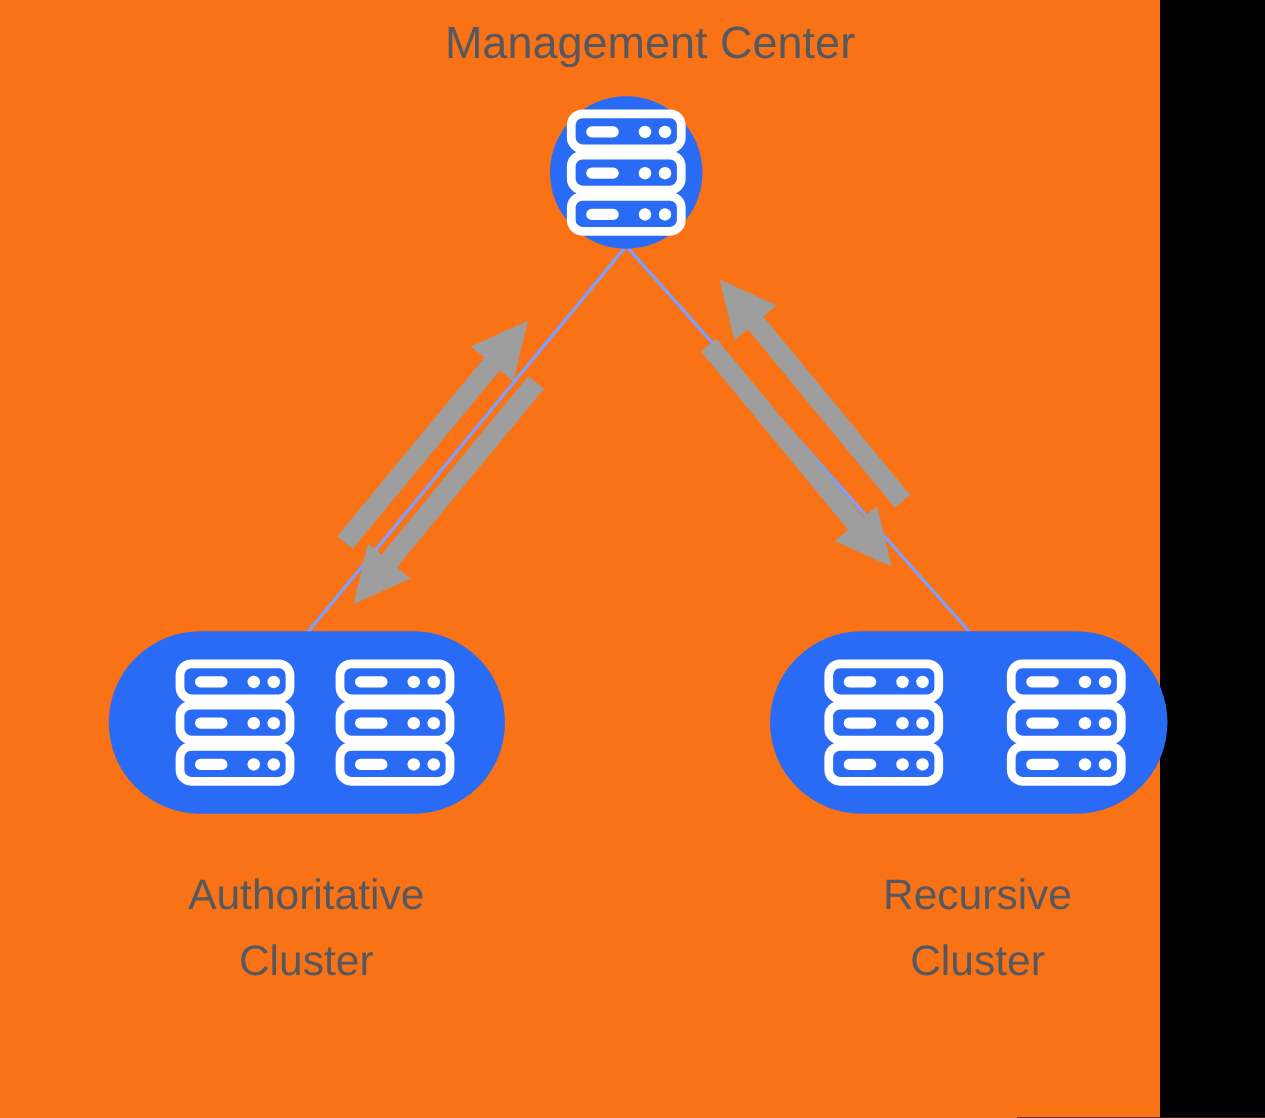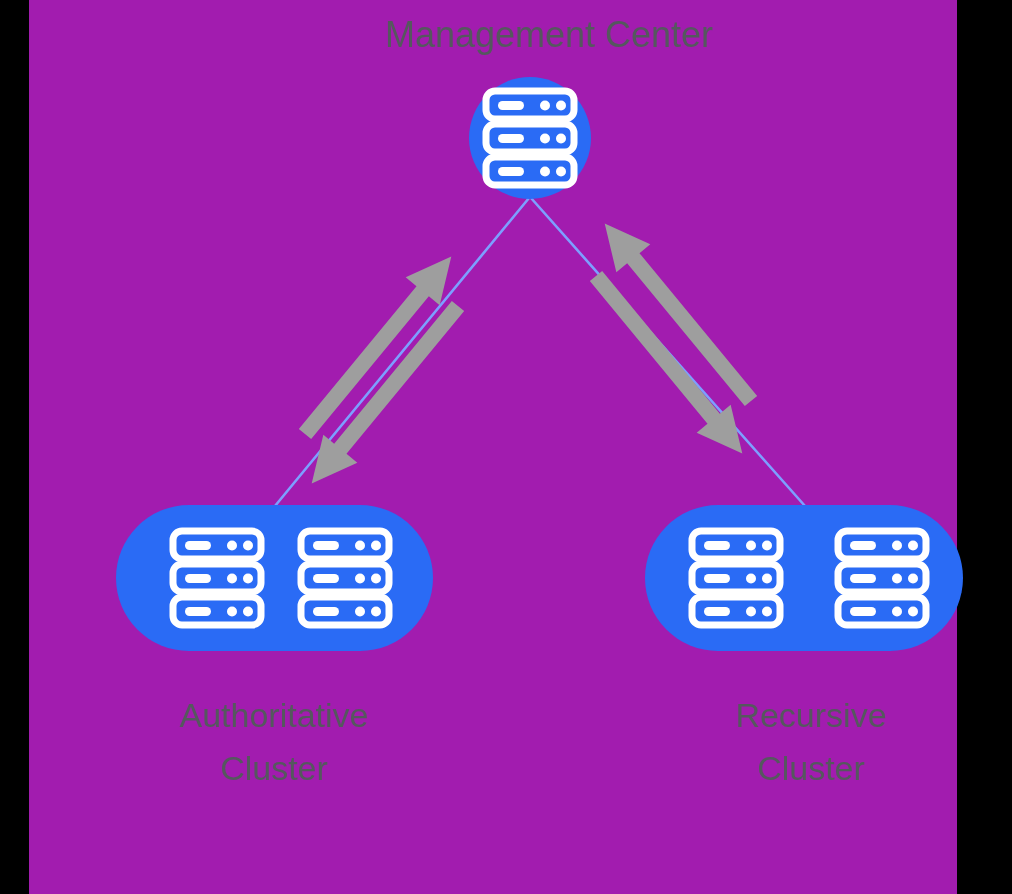--- a/index.html
+++ b/index.html
@@ -11,22 +11,21 @@
   body {
     width: 1012px;
     height: 894px;
     overflow: hidden;
     font-family: "Liberation Sans", sans-serif;
   }
   #diagram-root {
     position: relative;
     width: 928px;
     height: 894px;
-    background: #a21caf;
-    margin-left: 29px;
+    background: #f97316;
   }
   #diagram-svg {
     position: absolute;
     top: 0;
     left: 0;
     width: 1012px;
     height: 894px;
     display: block;
   }
   .node-label {

